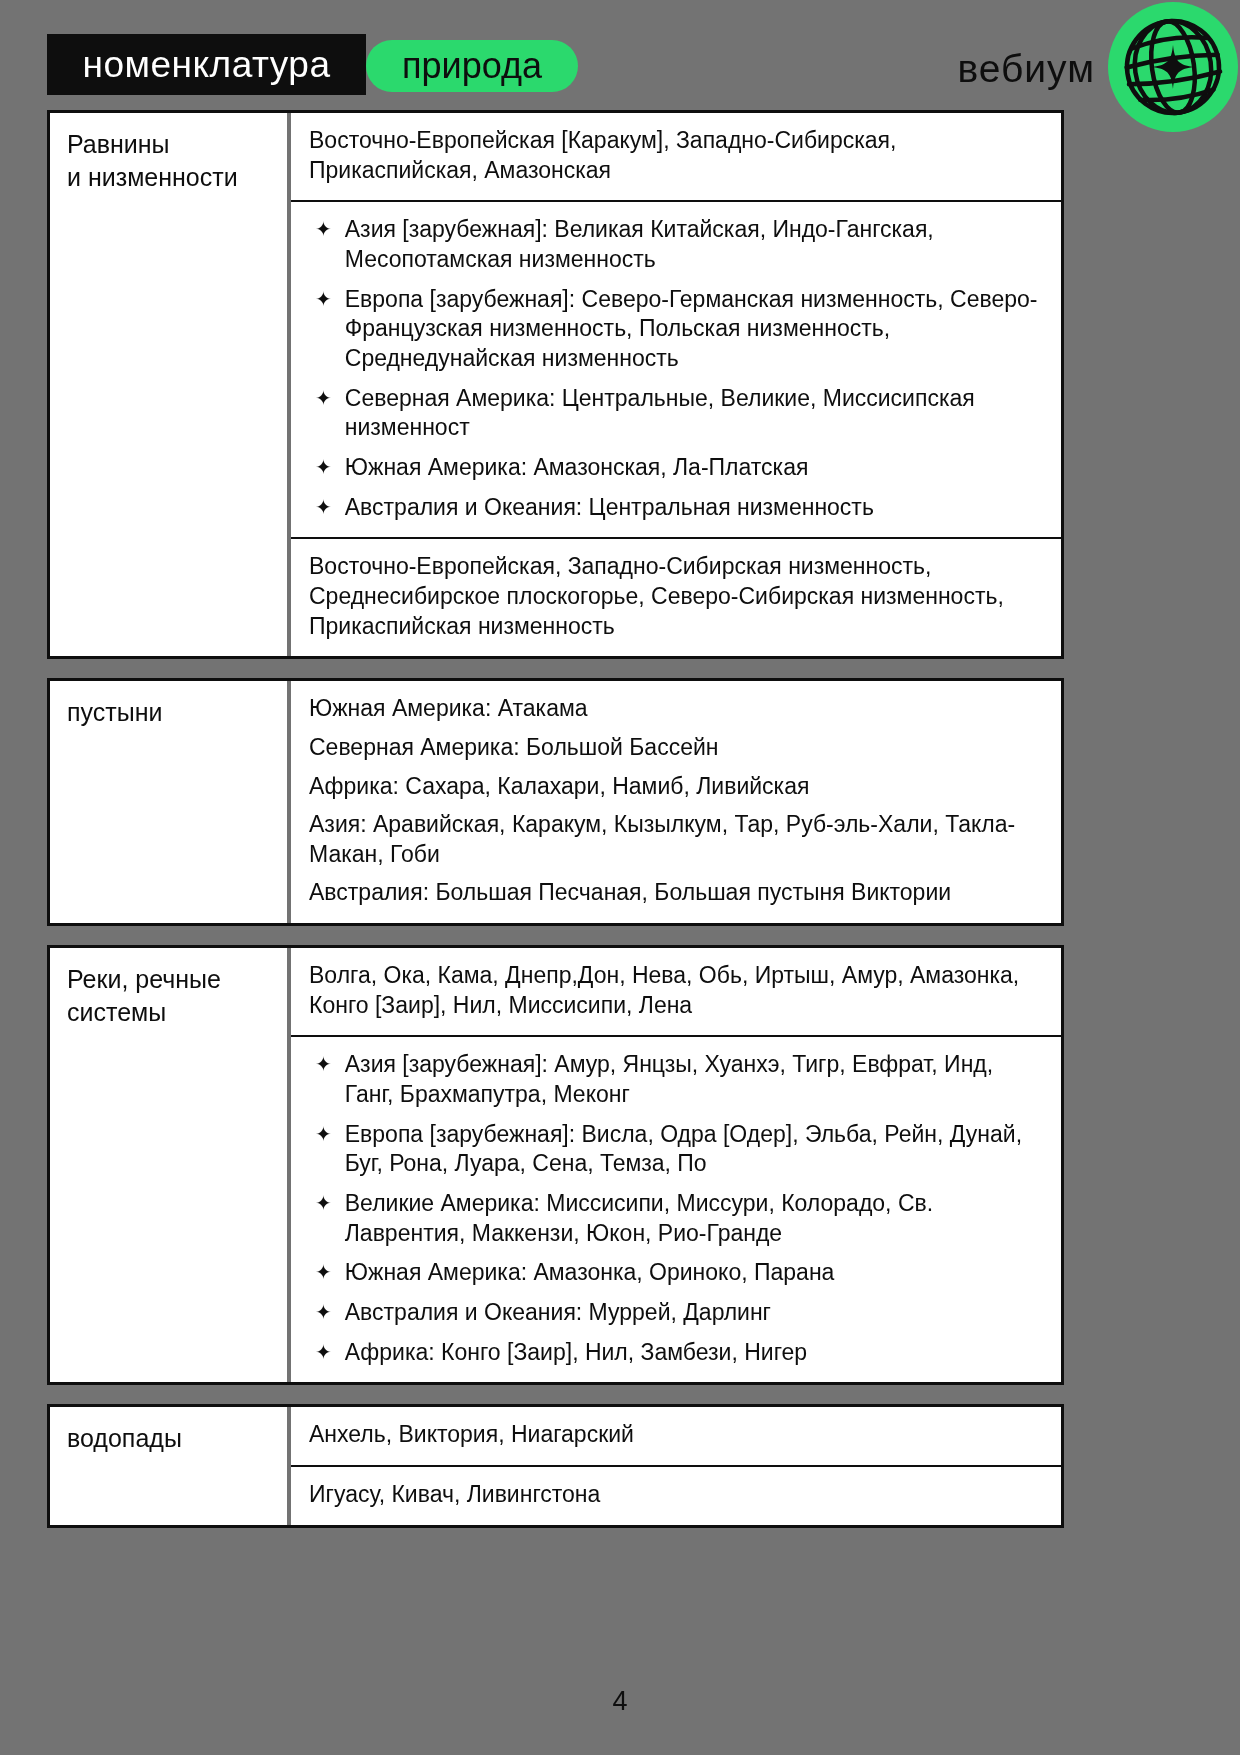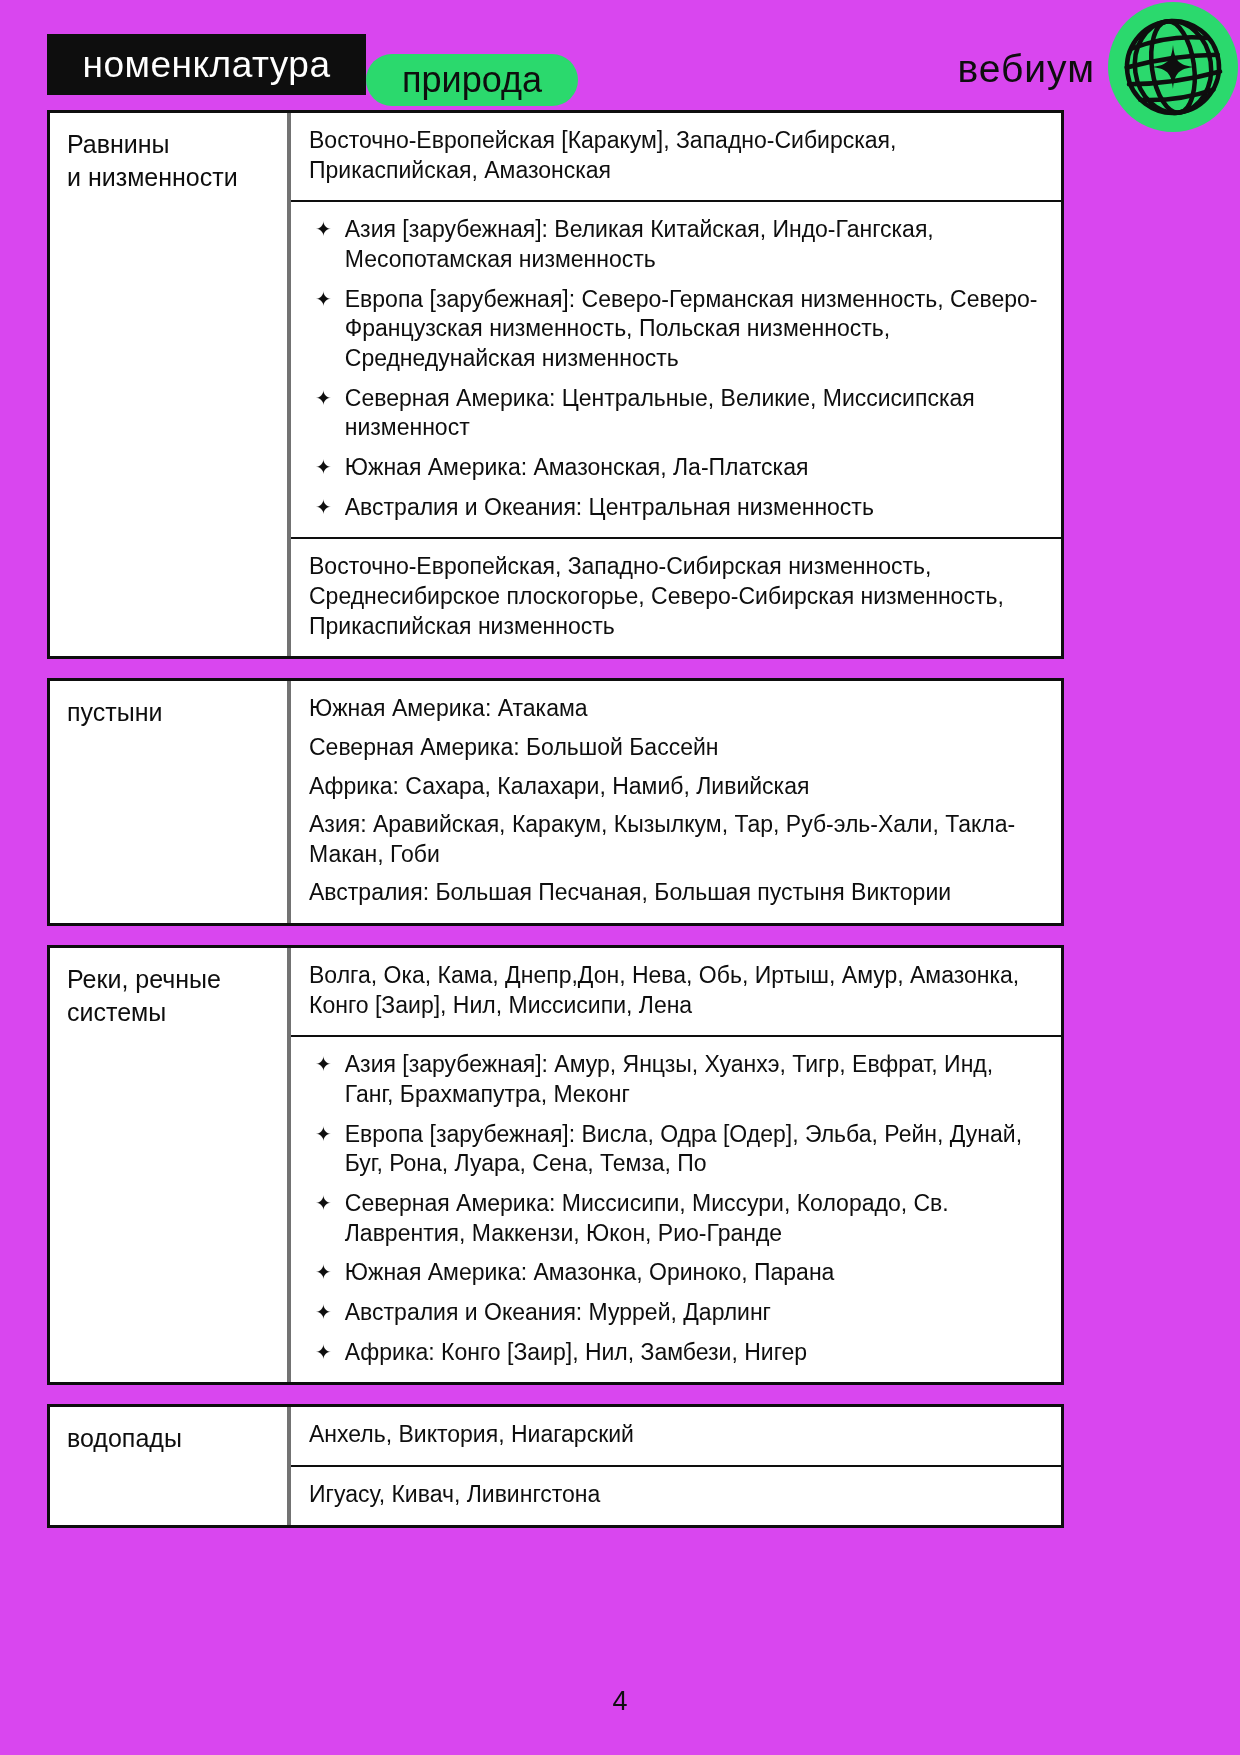--- a/index.html
+++ b/index.html
@@ -2,31 +2,31 @@
 <html><head>
 <meta charset="utf-8">
 <style>
   html,body { margin:0; padding:0; }
   body {
     width:1240px; height:1755px;
     background:#ffffff;
     font-family:"Liberation Sans", sans-serif;
     color:#0e0e0e;
   }
-  .page { position:relative; width:1240px; height:1755px; overflow:hidden; background:#d946ef; }
+  .page { position:relative; width:1240px; height:1755px; overflow:hidden; background:#737373; }
 
   
   .badge-black {
     position:absolute; left:47px; top:34px; width:319px; height:61px;
     background:#0e0e0e; color:#ffffff;
     display:flex; align-items:center; justify-content:center;
     font-size:37px; letter-spacing:0.5px;
   }
   .badge-green {
-    position:absolute; left:366px; top:54px; width:212px; height:52px;
+    position:absolute; left:366px; top:40px; width:212px; height:52px;
     background:#2bd96d; color:#0e0e0e;
     display:flex; align-items:center; justify-content:center;
     font-size:36px;
     border-radius:26px;
   }
   .brand {
     position:absolute; right:145px; top:47px;
     font-size:39px; color:#0e0e0e; letter-spacing:1px;
   }
   .logo { position:absolute; left:1108px; top:2px; width:130px; height:130px; }
@@ -142,21 +142,21 @@
           <div class="bitem">
             <span class="bmark">✦</span>
             <span class="btext">Азия [зарубежная]: Амур, Янцзы, Хуанхэ, Тигр, Евфрат, Инд, Ганг, Брахмапутра, Меконг</span>
           </div>
           <div class="bitem">
             <span class="bmark">✦</span>
             <span class="btext">Европа [зарубежная]: Висла, Одра [Одер], Эльба, Рейн, Дунай, Буг, Рона, Луара, Сена, Темза, По</span>
           </div>
           <div class="bitem">
             <span class="bmark">✦</span>
-            <span class="btext">Северная Америка: Миссисипи, Миссури, Колорадо, Св. Лаврентия, Маккензи, Юкон, Рио-Гранде</span>
+            <span class="btext">Великие Америка: Миссисипи, Миссури, Колорадо, Св. Лаврентия, Маккензи, Юкон, Рио-Гранде</span>
           </div>
           <div class="bitem">
             <span class="bmark">✦</span>
             <span class="btext">Южная Америка: Амазонка, Ориноко, Парана</span>
           </div>
           <div class="bitem">
             <span class="bmark">✦</span>
             <span class="btext">Австралия и Океания: Муррей, Дарлинг</span>
           </div>
           <div class="bitem">

